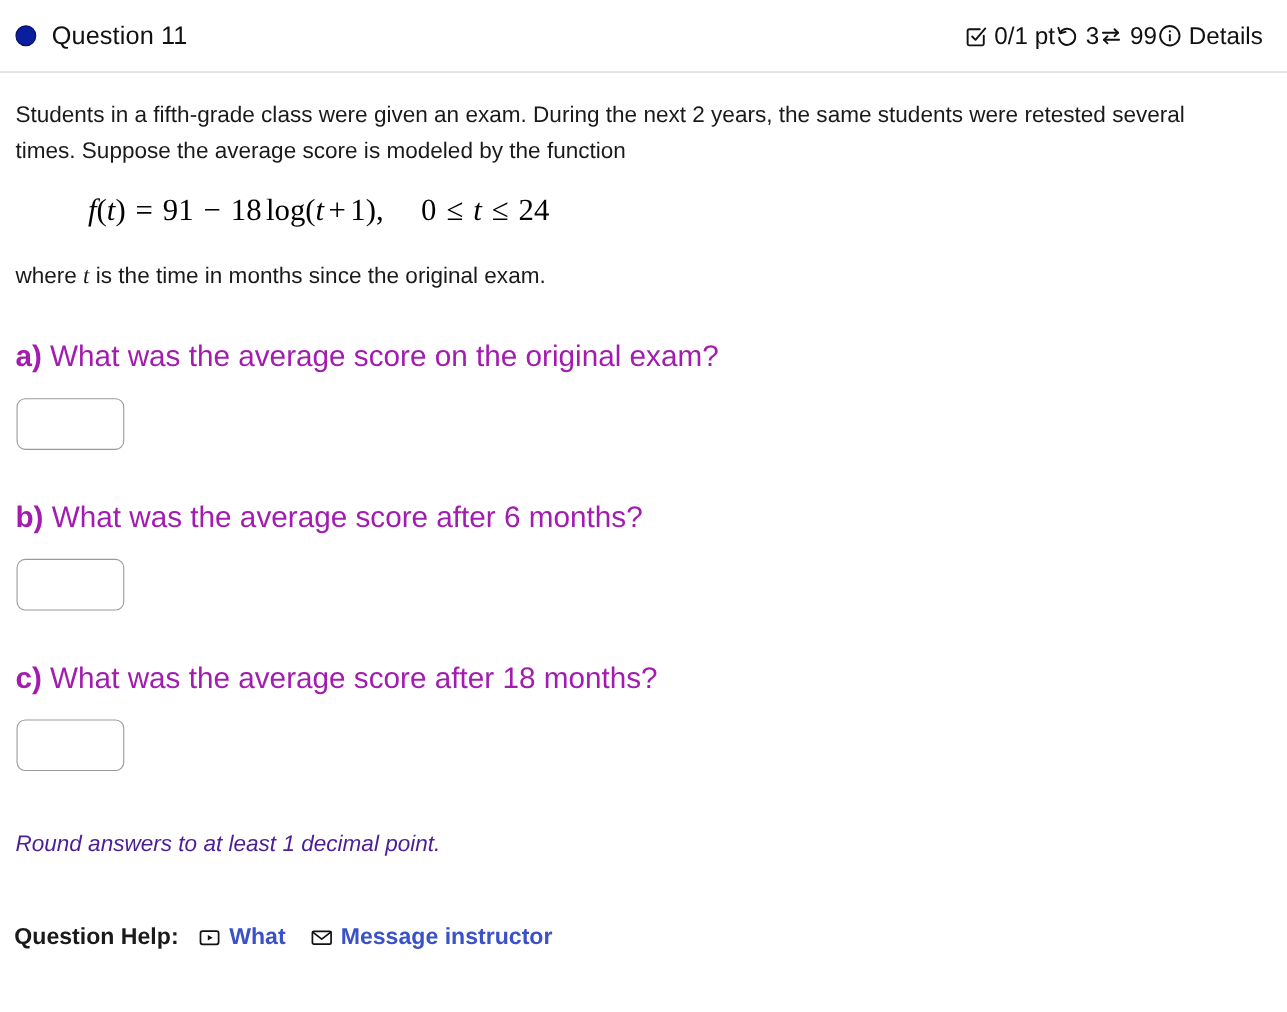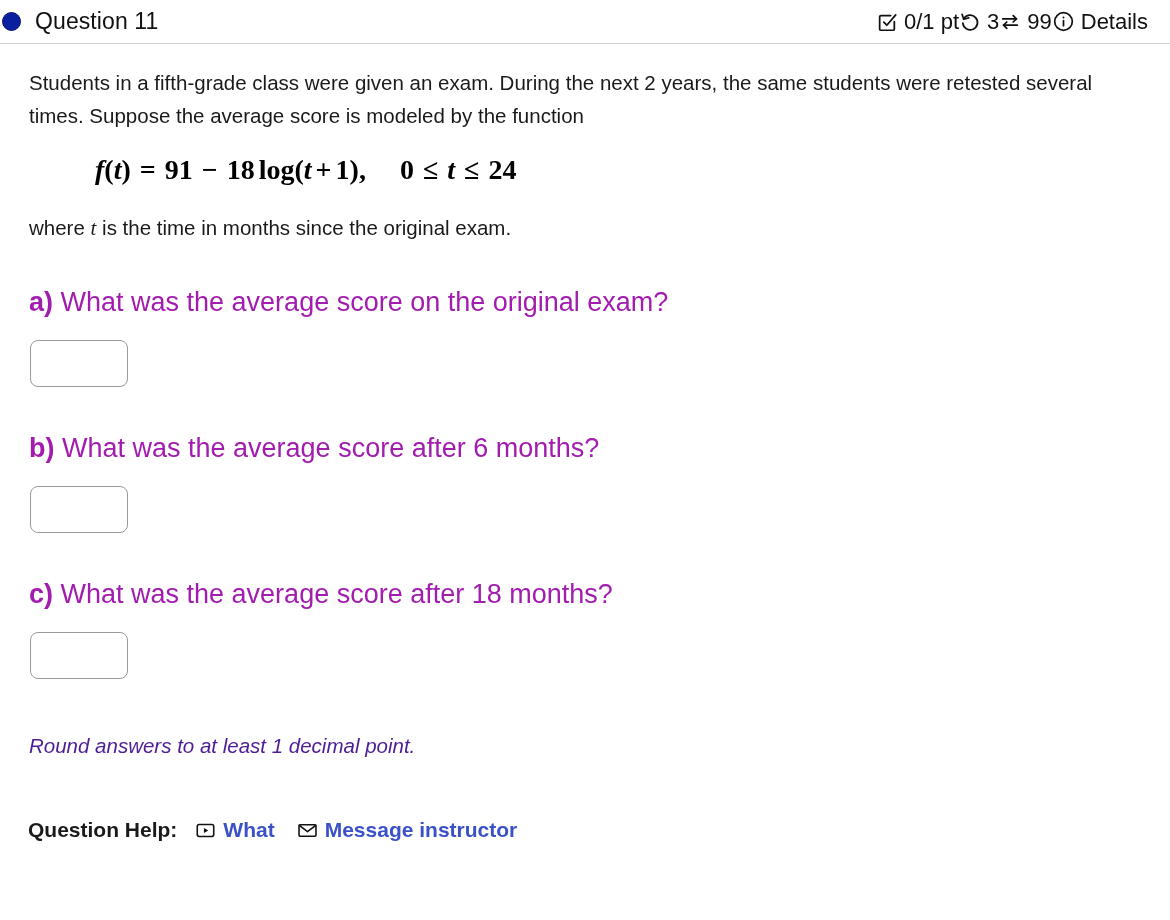--- a/index.html
+++ b/index.html
@@ -13,22 +13,22 @@
     font-family: "Liberation Sans", sans-serif;
     color: #1a1a1a;
     overflow: hidden;
   }
 
   
   .q-header {
     display: flex;
     align-items: center;
     justify-content: space-between;
-    height: 44px;
-    padding: 0 22px 0 2px;
+    height: 66px;
+    padding: 0 22px 0 14px;
     box-sizing: border-box;
     border-bottom: 1px solid #cfcfcf;
   }
   .q-header-left {
     display: flex;
     align-items: center;
     gap: 14px;
   }
   .status-dot {
     width: 19px;
@@ -57,41 +57,40 @@
     gap: 6px;
   }
   .meta-group .ico {
     display: inline-flex;
     align-items: center;
     justify-content: center;
   }
 
   
   .q-body {
-    padding: 22px 24px 0 29px;
+    padding: 22px 24px 0 14px;
     box-sizing: border-box;
   }
   .prose {
     font-size: 20.5px;
     line-height: 1.62;
     color: #1a1a1a;
     max-width: 1120px;
   }
   .stem {
     margin: 0;
   }
 
   
   .math-block {
     font-family: "Liberation Serif", "DejaVu Serif", serif;
     font-size: 28px;
     padding: 22px 0 14px 66px;
     white-space: nowrap;
     color: #000000;
-    font-weight: bold;
   }
   .mi {
     font-style: italic;
   }
   .mn, .mo, .mfn {
     font-style: normal;
   }
   .sp-thin { display: inline-block; width: 4px; }
   .sp-med  { display: inline-block; width: 9px; }
   .sp-wide { display: inline-block; width: 34px; }

